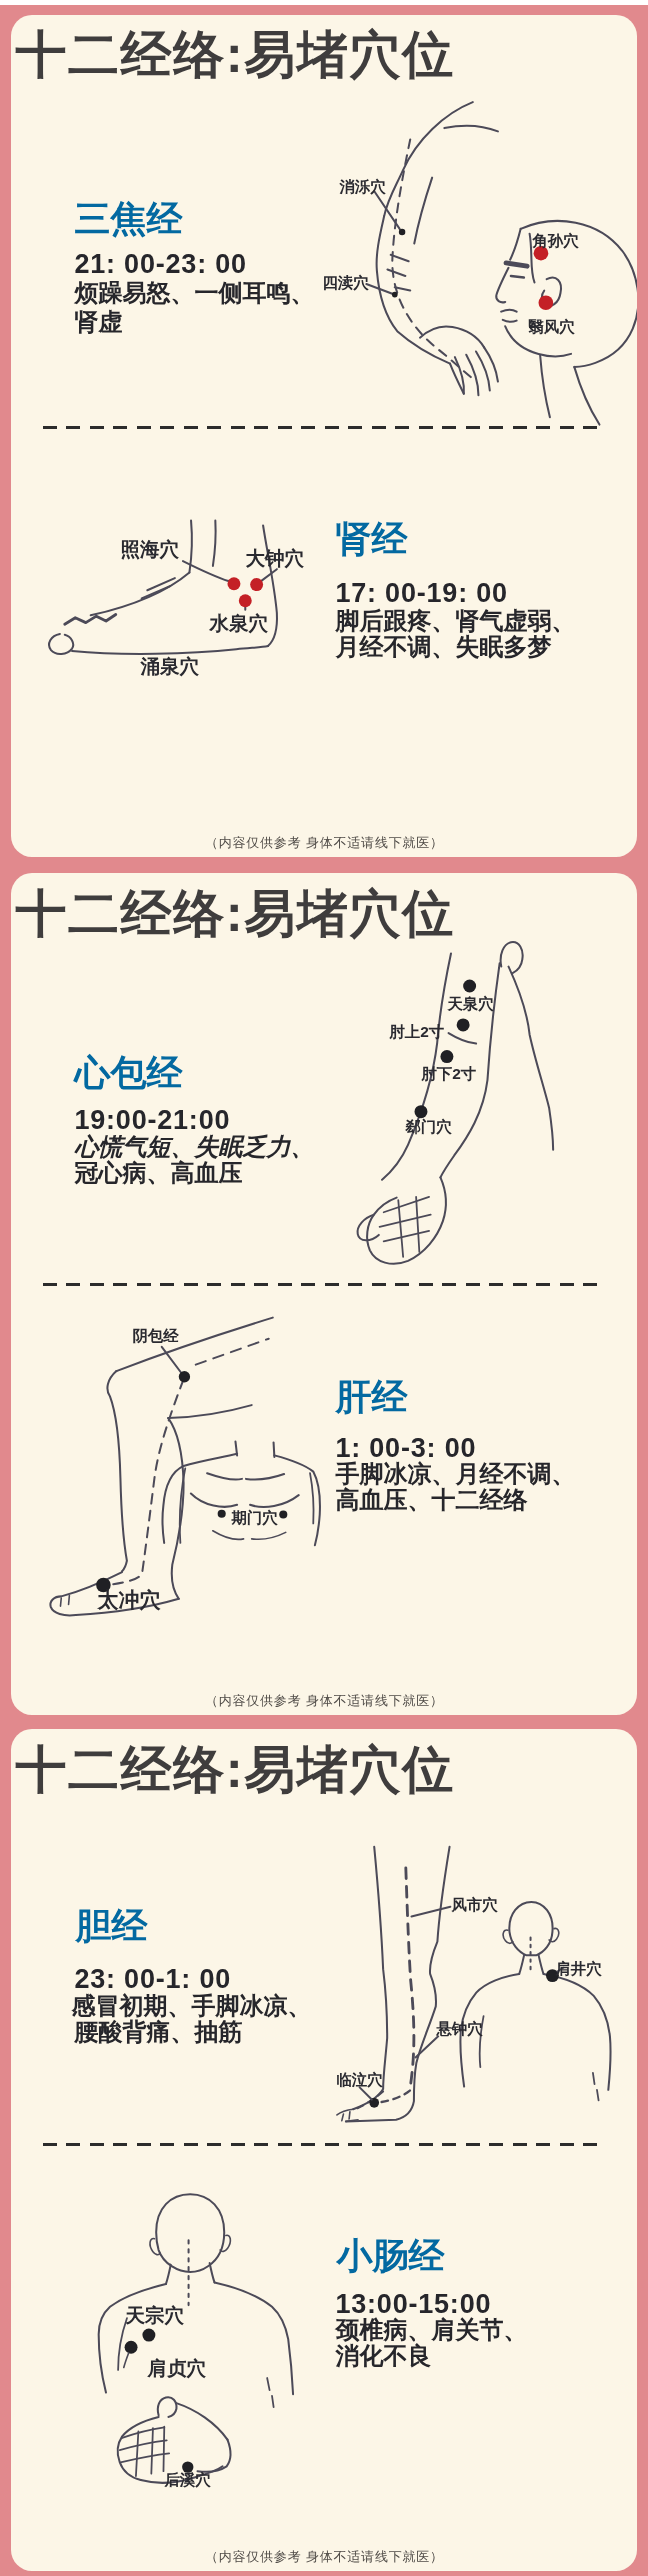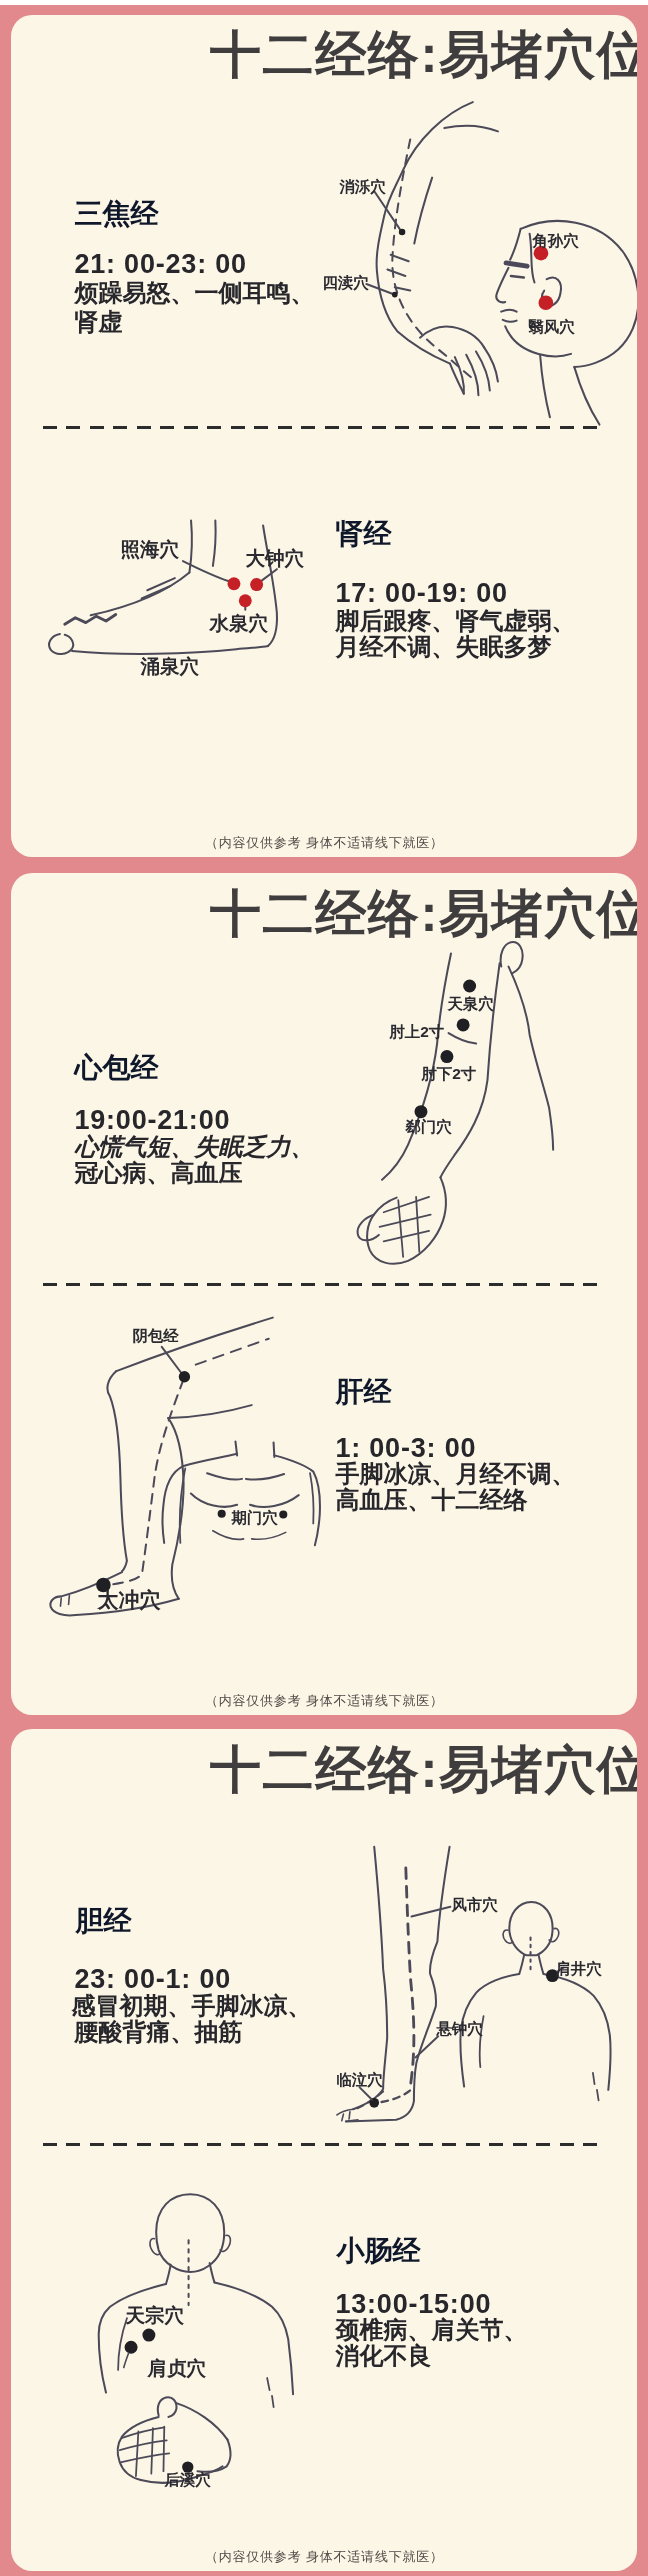--- a/index.html
+++ b/index.html
@@ -8,25 +8,25 @@
     background:#e1898d;
     font-family:"Liberation Sans",sans-serif;
     position:relative;overflow:hidden;
   }
   .top-white{position:absolute;top:0;left:0;width:649px;height:4.9px;background:#ffffff;}
   .card{
     position:absolute;left:11.4px;width:626px;height:842px;
     background:#fcf6e7;border-radius:21px;overflow:hidden;
   }
   .card-title{
-    position:absolute;top:6.5px;left:12px;width:100%;text-align:right;
+    position:absolute;top:6.5px;left:4px;width:100%;text-align:left;
     font-size:51px;font-weight:900;color:#3f3d3d;letter-spacing:1.6px;
     white-space:nowrap;
   }
-  .mer-name{position:absolute;font-size:28px;font-weight:900;color:#0f172a;white-space:nowrap;}
+  .mer-name{position:absolute;font-size:36px;font-weight:900;color:#0369a1;white-space:nowrap;}
   .time{position:absolute;font-size:27px;font-weight:700;color:#26262b;letter-spacing:0.8px;white-space:nowrap;}
   .sym{position:absolute;font-size:24px;font-weight:600;color:#26262b;white-space:nowrap;}
   .plabel{position:absolute;font-size:15.4px;font-weight:700;color:#2a2a30;white-space:nowrap;}
   .plabel.big{font-size:19.5px;}
   .plabel.mid{font-size:21px;}
   .divider{
     position:absolute;left:32px;width:561px;height:3.2px;
     background:repeating-linear-gradient(90deg,#2c2c2c 0 13.8px,transparent 13.8px 23.5px);
   }
   .footer{

